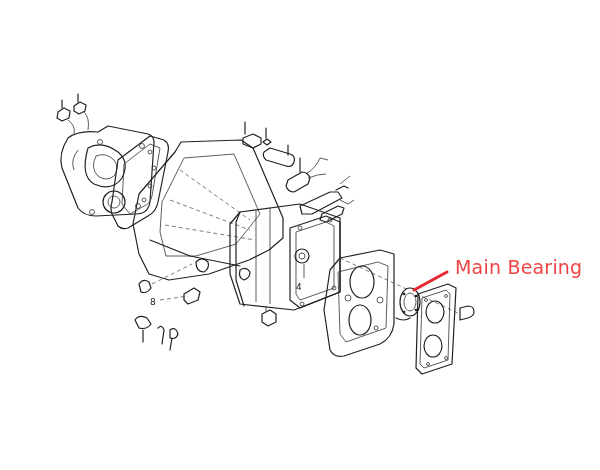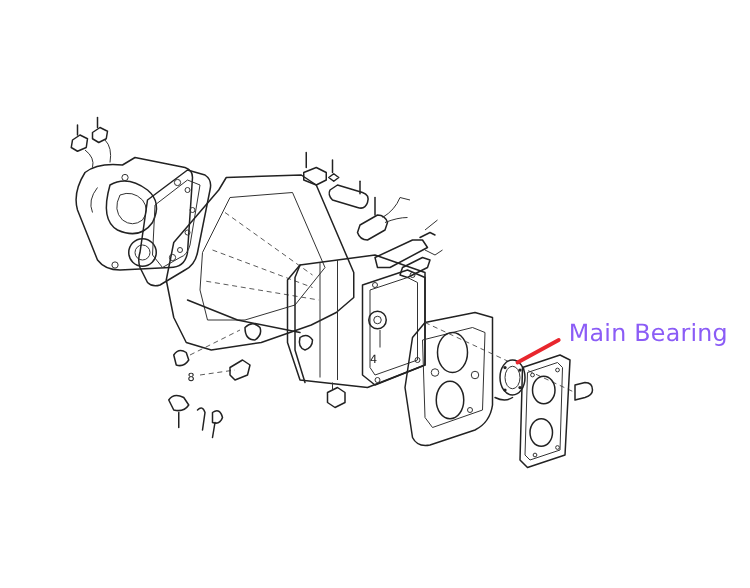--- a/index.html
+++ b/index.html
@@ -5,21 +5,21 @@
     html, body { margin: 0; padding: 0; background: #ffffff; }
     body { width: 600px; height: 470px; position: relative; overflow: hidden; font-family: "DejaVu Sans", sans-serif; }
     #diagram { position: absolute; left: 0; top: 0; width: 600px; height: 470px; }
     .ln { fill: none; stroke: #222; stroke-width: 1.2; stroke-linejoin: round; stroke-linecap: round; }
     .thin { fill: none; stroke: #333; stroke-width: 0.8; }
     .dash { fill: none; stroke: #444; stroke-width: 0.7; stroke-dasharray: 4 3; }
     .fillw { fill: #fff; stroke: #222; stroke-width: 1.2; }
     .part-label { font-family: "DejaVu Sans", sans-serif; font-size: 9px; fill: #222; }
     #callout-text {
       position: absolute; left: 455px; top: 256px;
-      font-family: "DejaVu Sans", sans-serif; font-size: 19px; color: #8b5cf6; white-space: nowrap; letter-spacing: 0.2px;
+      font-family: "DejaVu Sans", sans-serif; font-size: 19px; color: #ef4444; white-space: nowrap; letter-spacing: 0.2px;
     }
   </style>
 </head>
 <body>
 
 <svg id="diagram" viewBox="0 0 600 470" xmlns="http://www.w3.org/2000/svg">
 
   <g>
 
     <path class="ln" d="M58 112 l6 -4 l6 3 l-1 7 l-7 3 l-5 -3 z"></path>

